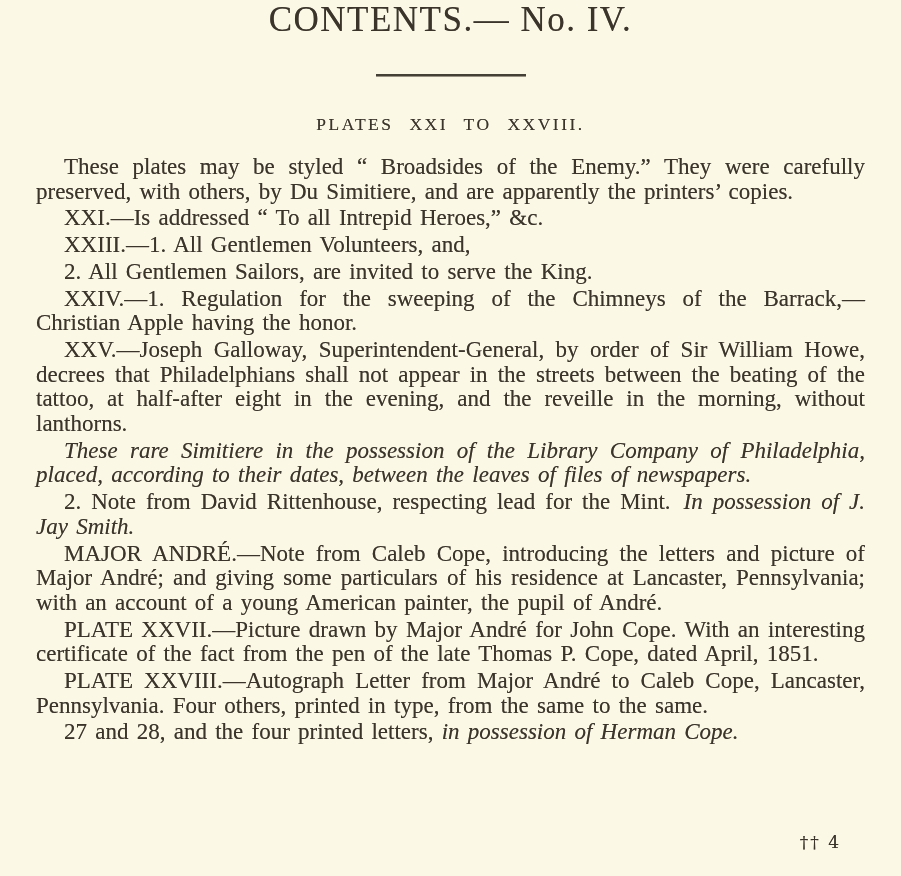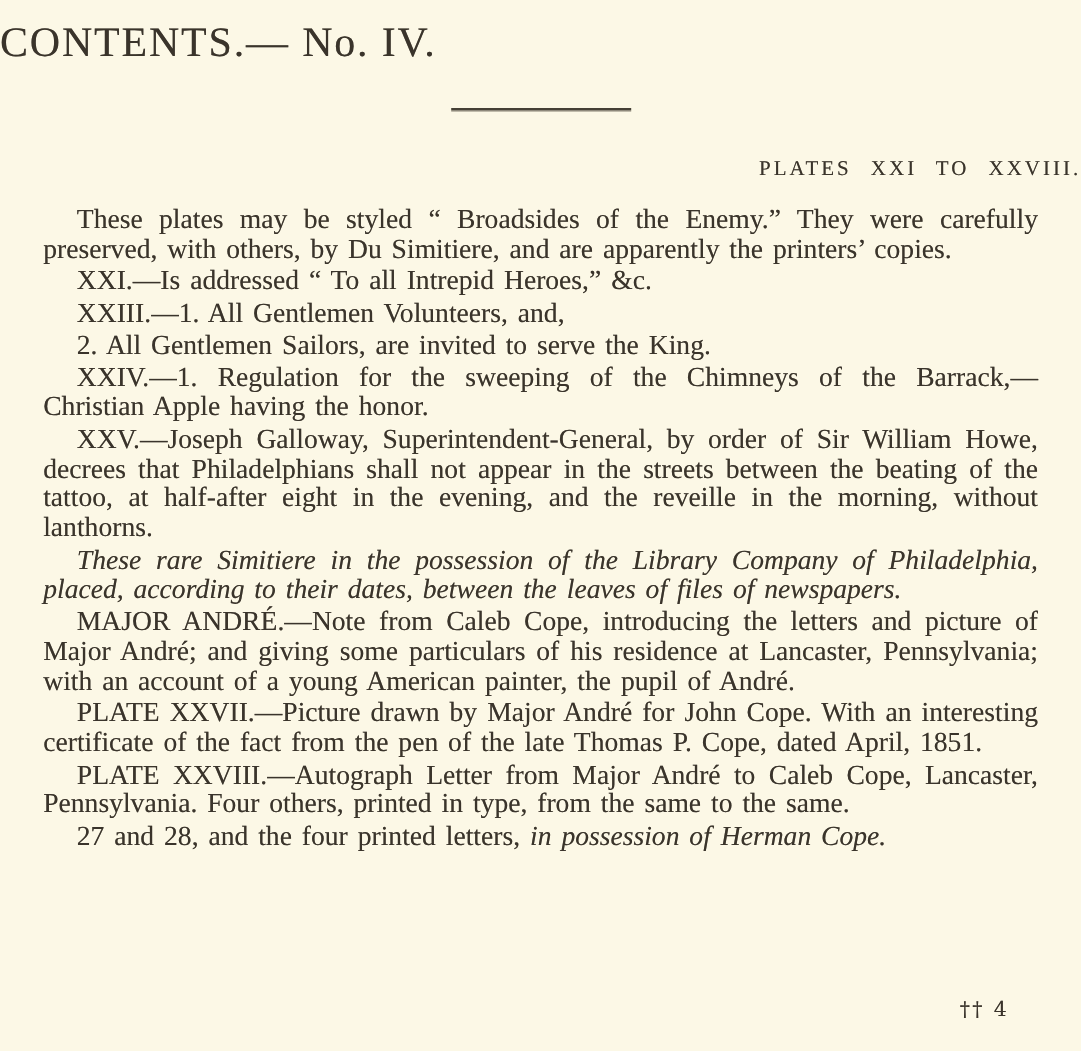--- a/index.html
+++ b/index.html
@@ -12,37 +12,36 @@
     width: 901px;
     height: 876px;
     background: #fcf8e6;
     font-family: "Liberation Serif", "DejaVu Serif", serif;
     color: #3a342b;
     overflow: hidden;
     text-shadow: 0 0 0.5px rgba(58, 52, 43, 0.55);
   }
   .title {
     margin: 0;
-    padding-top: 16px;
-    text-align: left;
+    text-align: center;
     font-size: 35px;
     font-weight: normal;
     letter-spacing: 1.5px;
     white-space: nowrap;
   }
   .divider {
     width: 150px;
     height: 0;
     margin: 34px auto 0;
     border-top: 2px solid #454035;
     border-bottom: 1px solid rgba(69, 64, 53, 0.55);
   }
   .section-heading {
     margin: 37px 0 0;
-    text-align: right;
+    text-align: center;
     font-size: 17.5px;
     font-weight: normal;
     letter-spacing: 2.5px;
     word-spacing: 9px;
     white-space: nowrap;
   }
   .body-text {
     margin: 20px 36px 0 36px;
     font-size: 23px;
     line-height: 24.7px;
@@ -91,20 +90,21 @@
     <p class="para">2. All Gentlemen Sailors, are invited to serve the King.</p>
 
     <p class="para">XXIV.—1. Regulation for the sweeping of the Chimneys of the Barrack,— Christian Apple having the honor.</p>
 
 
     <p class="para">XXV.—Joseph Galloway, Superintendent-General, by order of Sir William Howe, decrees that Philadelphians shall not appear in the streets between the beating of the tattoo, at half-after eight in the evening, and the reveille in the morning, without lanthorns.</p>
 
     <p class="para it">These rare Simitiere in the possession of the Library Company of Philadelphia, placed, according to their dates, between the leaves of files of newspapers.</p>
 
 
+    <p class="para"><span>2. Note from David Rittenhouse, respecting lead for the Mint.</span><span class="it gap">In possession of J. Jay Smith.</span></p>
 
     <p class="para">MAJOR ANDRÉ.—Note from Caleb Cope, introducing the letters and picture of Major André; and giving some particulars of his residence at Lancaster, Pennsylvania; with an account of a young American painter, the pupil of André.</p>
 
     <p class="para">PLATE XXVII.—Picture drawn by Major André for John Cope.  With an interesting certificate of the fact from the pen of the late Thomas P. Cope, dated April, 1851.</p>
 
     <p class="para">PLATE XXVIII.—Autograph Letter from Major André to Caleb Cope, Lancaster, Pennsylvania. Four others, printed in type, from the same to the same.</p>
 
     <p class="para"><span>27 and 28, and the four printed letters, </span><span class="it">in possession of Herman Cope.</span></p>
 
   </div>

